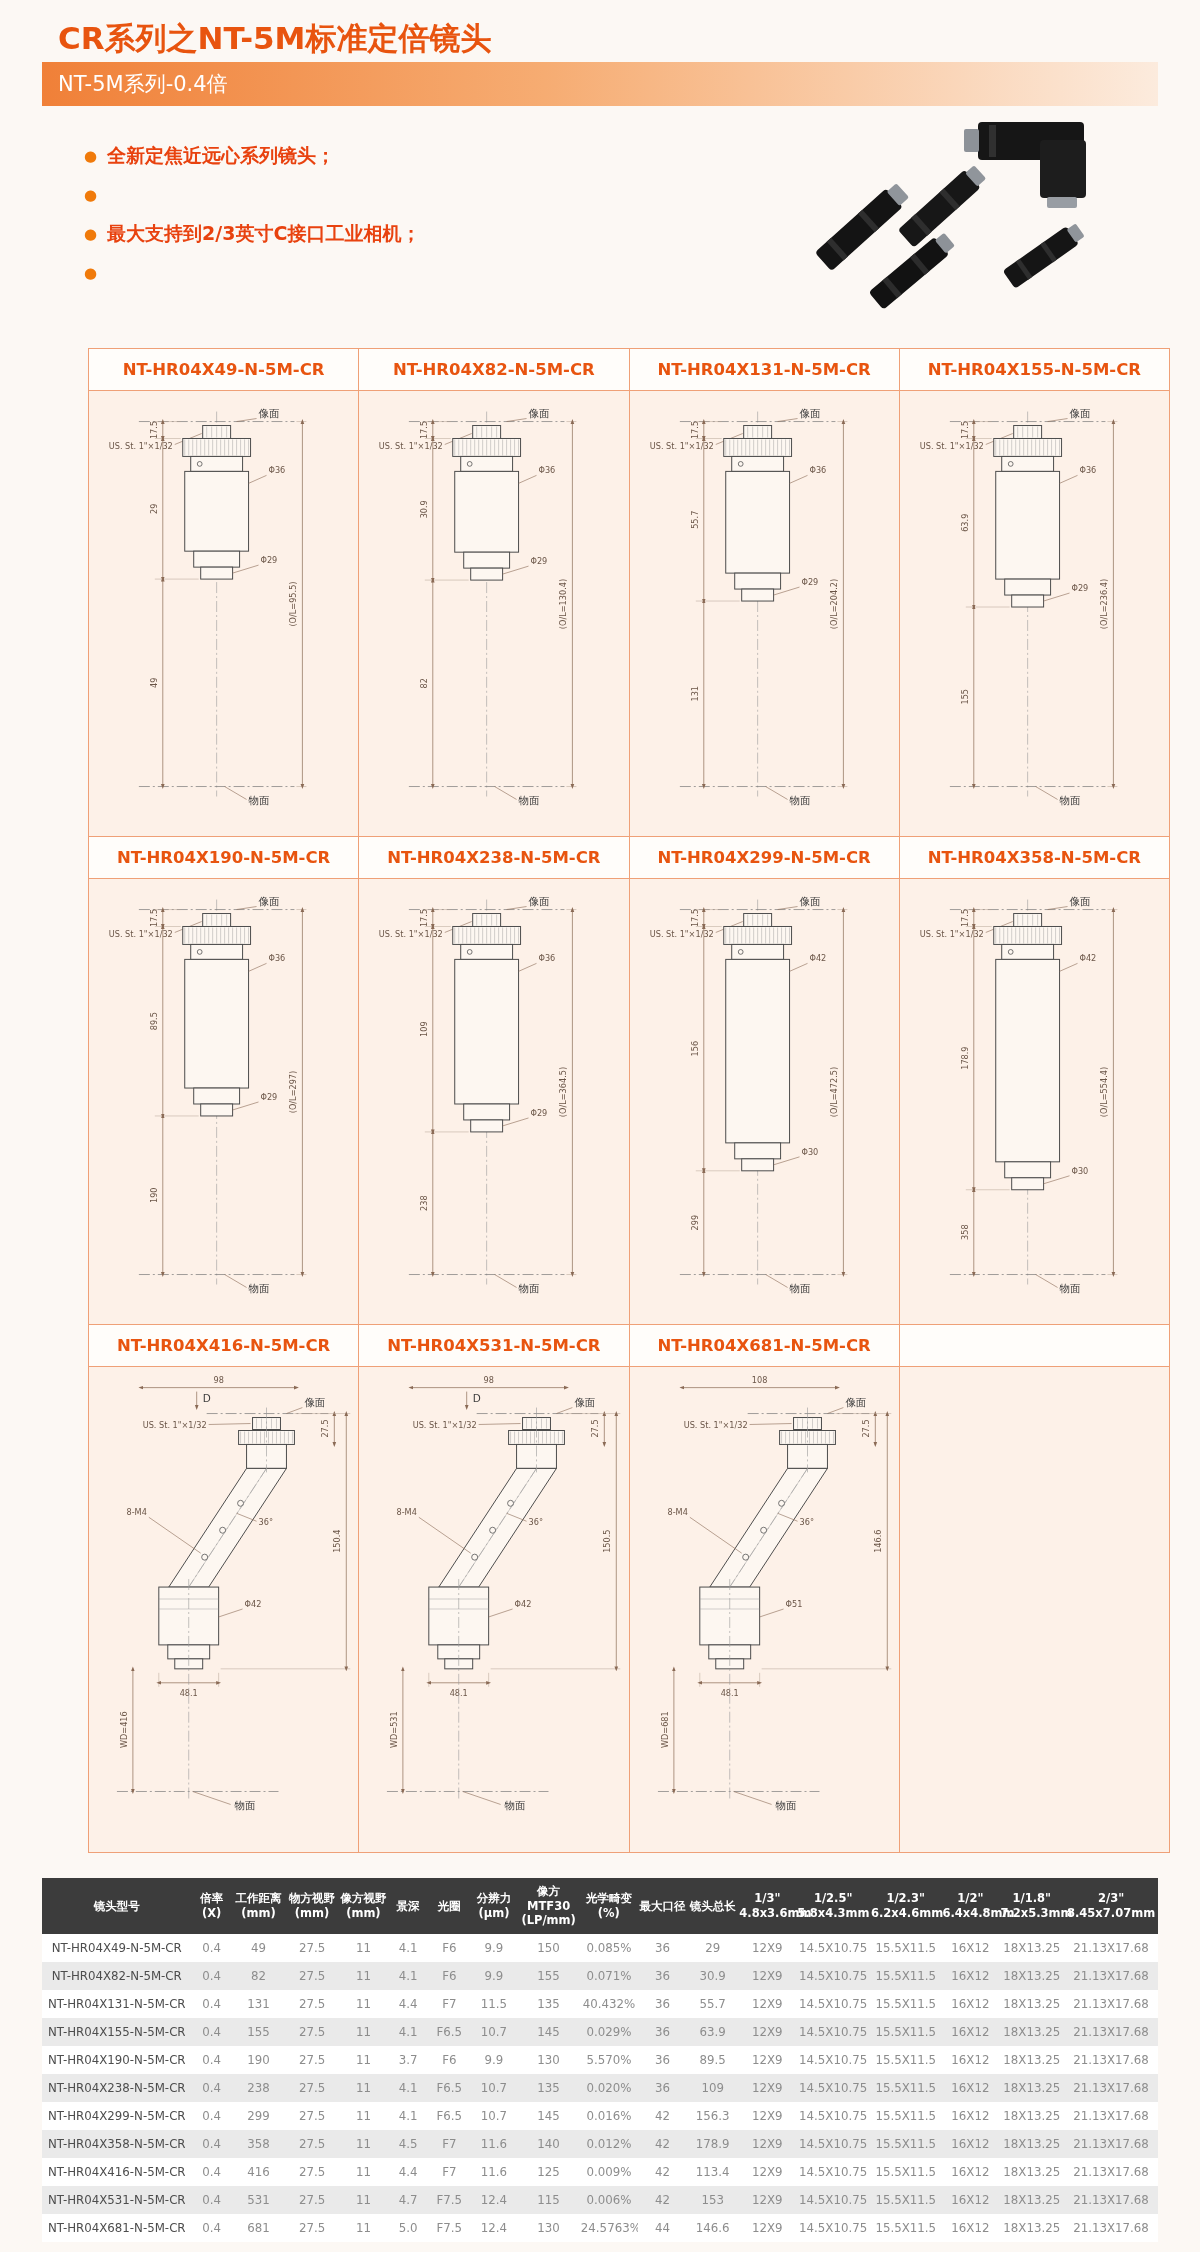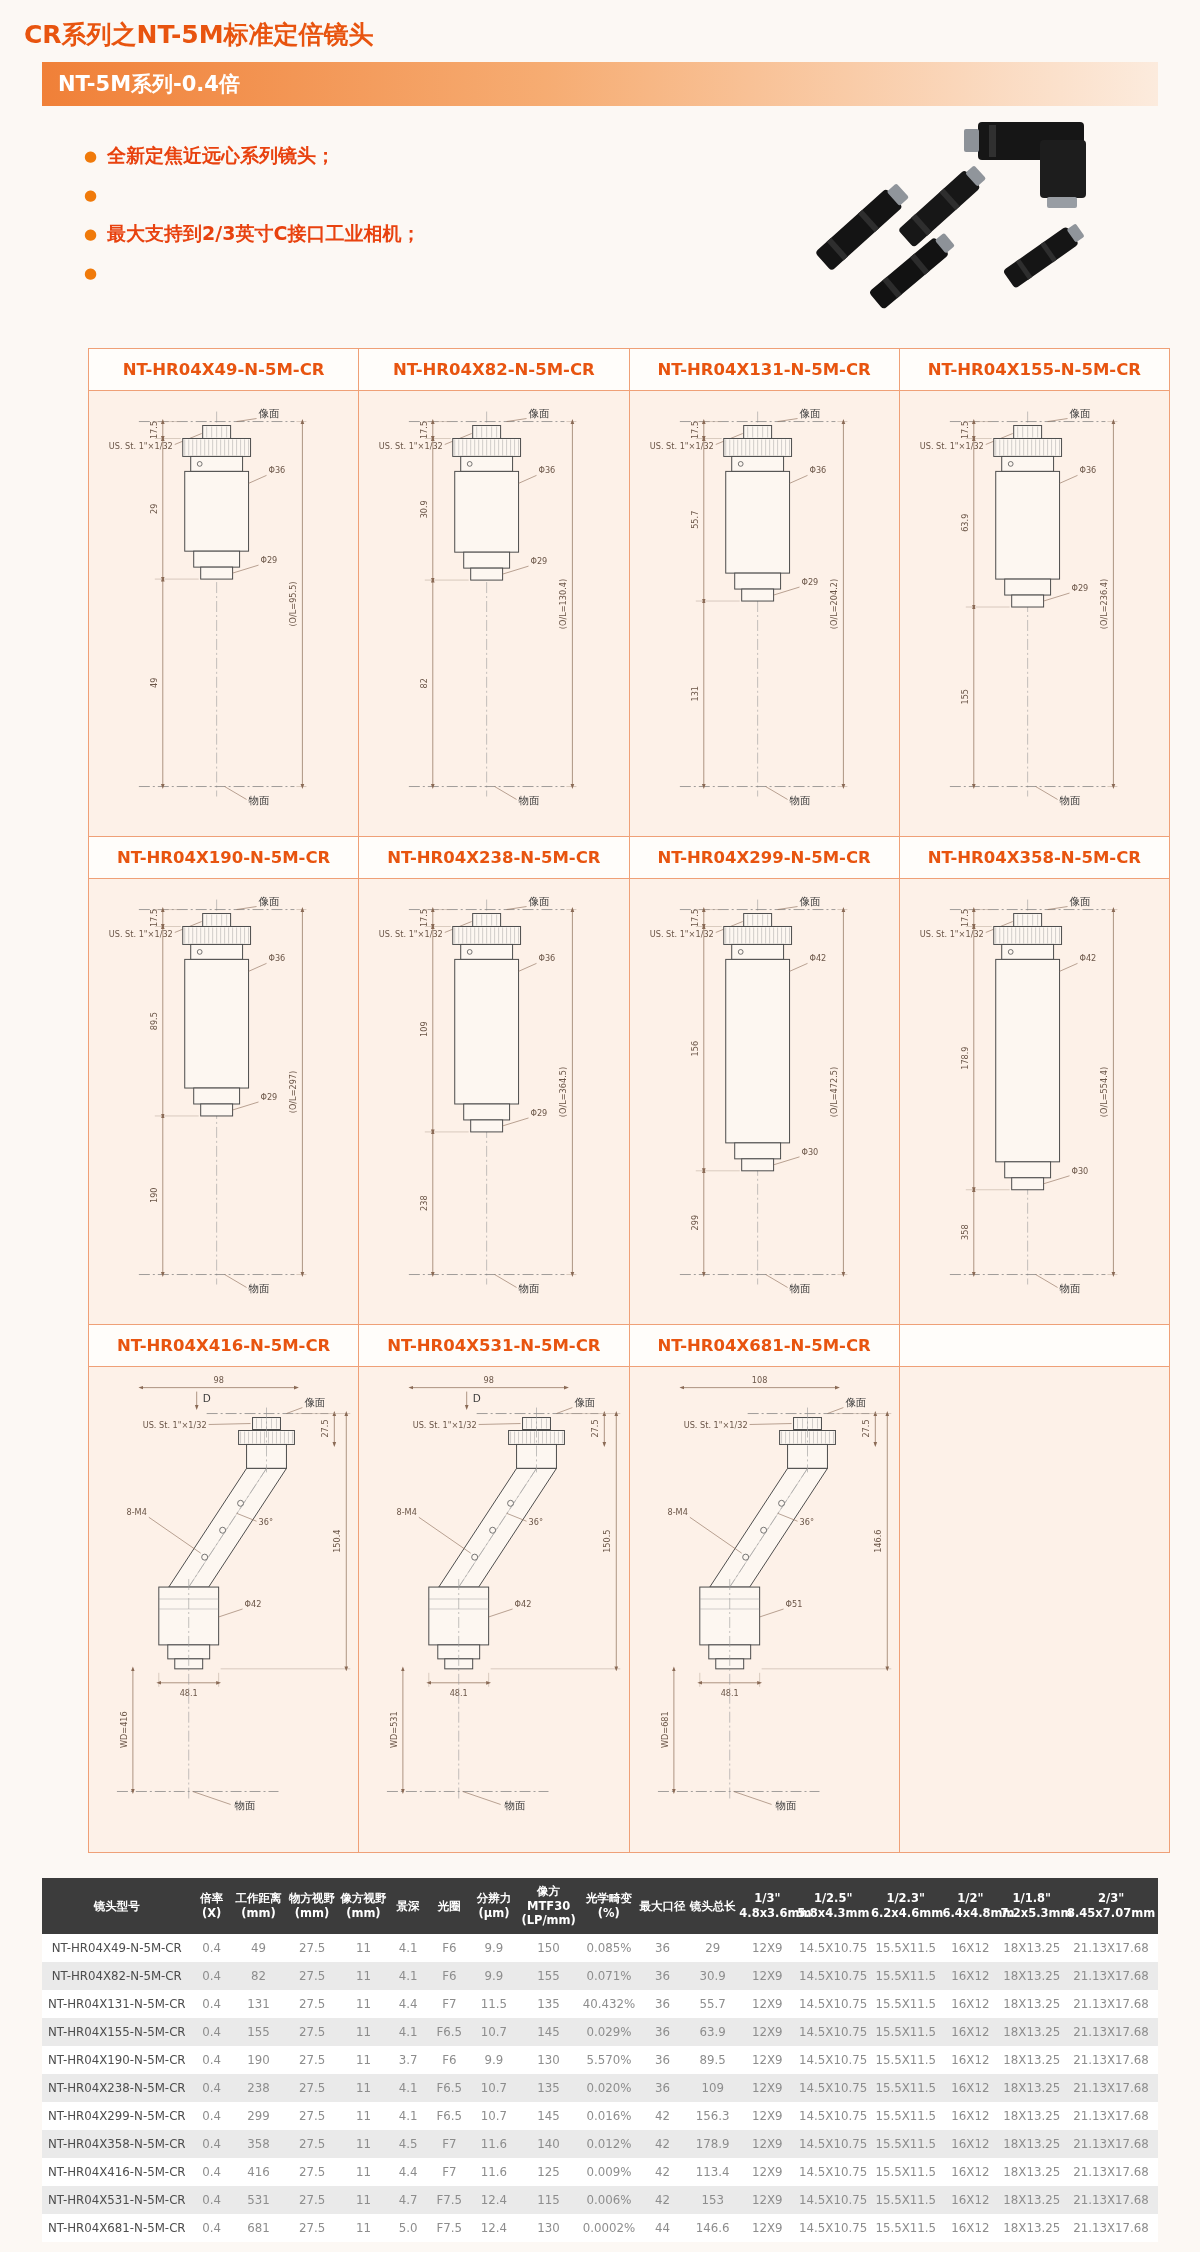--- a/index.html
+++ b/index.html
@@ -1,21 +1,21 @@
 <!DOCTYPE html>
 <html style="--accent: #e8540f; --red: #e8420f; --bullet: #f07a0a; --banner_from: #f08038; --banner_to: #fcebdd; --gridline: #efa077; --paper: #fdf1e8; --table_header_bg: #3c3c3c;"><head>
 <meta charset="utf-8">
 <style>
   *{box-sizing:border-box;margin:0;padding:0}
   html,body{background:#fcf8f4}
   body{width:1200px;height:2252px;position:relative;overflow:hidden;
        font-family:"DejaVu Sans","Liberation Sans",sans-serif}
-  .title{position:absolute;left:24px;top:18px;font-size:25px;font-weight:bold;color:var(--accent)}
+  .title{position:absolute;left:58px;top:18px;font-size:31px;font-weight:bold;color:var(--accent)}
   .banner{position:absolute;left:42px;top:62px;width:1116px;height:44px;line-height:44px;
-          padding-left:16px;font-size:21px;font-weight:bold;color:#fff;
+          padding-left:16px;font-size:21px;font-weight:normal;color:#fff;
           background:linear-gradient(90deg,var(--banner_from),#f6ac72 45%,var(--banner_to))}
   .bullets{position:absolute;left:84px;top:136px;list-style:none}
   .bullets li{height:39px;display:flex;align-items:center;font-size:19px;font-weight:bold;color:var(--red)}
   .bullets .dot{color:var(--bullet);font-size:15px;margin-right:10px}
   .photo{position:absolute;left:790px;top:98px;width:340px;height:215px}
   .grid{position:absolute;left:88px;top:348px;width:1082px;display:grid;
         grid-template-columns:repeat(4,1fr);
         border-top:1px solid var(--gridline);border-left:1px solid var(--gridline)}
   .gcell{border-right:1px solid var(--gridline);border-bottom:1px solid var(--gridline);background:#fff}
   .ghead{height:42px;display:flex;align-items:center;justify-content:center;font-size:16.5px;
@@ -1124,21 +1124,21 @@
       <tr>
         <td class="model">NT-HR04X681-N-5M-CR</td>
         <td>0.4</td>
         <td>681</td>
         <td>27.5</td>
         <td>11</td>
         <td>5.0</td>
         <td>F7.5</td>
         <td>12.4</td>
         <td>130</td>
-        <td>0.0002%</td>
+        <td>24.5763%</td>
         <td>44</td>
         <td>146.6</td>
         <td>12X9</td>
         <td>14.5X10.75</td>
         <td>15.5X11.5</td>
         <td>16X12</td>
         <td>18X13.25</td>
         <td>21.13X17.68</td>
       </tr>
     </tbody>

